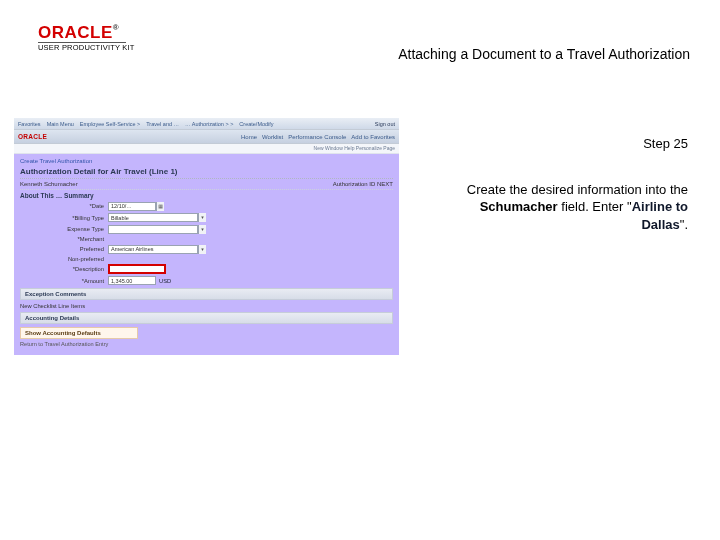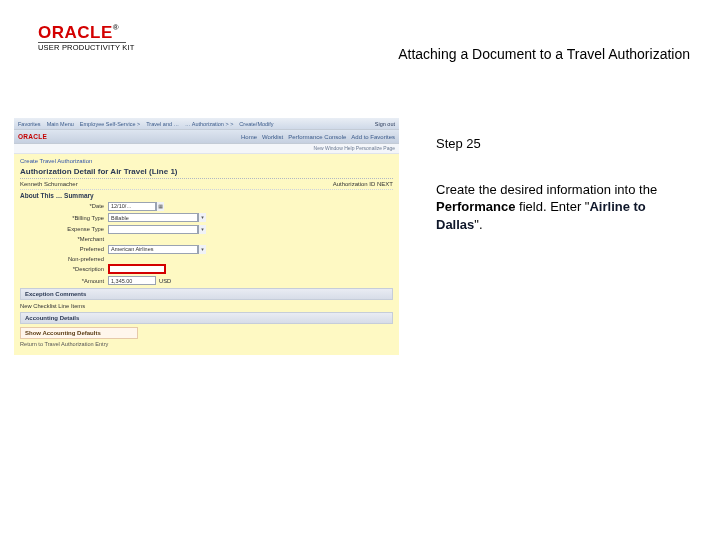--- a/index.html
+++ b/index.html
@@ -54,21 +54,21 @@
     color: #000;
     margin-top: 32px;
   }
 
   
   .mock-app {
     position: absolute;
     top: 118px;
     left: 14px;
     width: 385px;
-    background: #fef9c3;
+    background: #c4b5fd;
   }
   .mock-navbar {
     height: 12px;
     background: linear-gradient(#e9eef5, #cfd9e8);
     font-size: 5.5px;
     color: #3a5a8a;
     padding: 2px 4px;
     display: flex;
     gap: 6px;
     align-items: center;
@@ -185,20 +185,21 @@
 
   
   .right-col {
     position: absolute;
     top: 135px;
     left: 436px;
     width: 252px;
     font-size: 13px;
     line-height: 1.35;
     color: #000;
+    text-align: right;
   }
   .step-label { margin-bottom: 28px; }
   .bold { font-weight: bold; }
   .red-bold { font-weight: bold; color: #0f172a; }
 </style>
 </head>
 <body>
 
 <div class="header">
   <div class="logo-block">
@@ -280,15 +281,15 @@
     </div>
     <div class="section-bar">Accounting Details</div>
     <div class="section-bar soft" style="width:118px">Show Accounting Defaults</div>
     <div class="note-line">Return to Travel Authorization Entry</div>
   </div>
 </div>
 
 <div class="right-col">
   <div class="step-label">Step 25</div>
   <div>
-    <span>Create the desired information into the </span><span class="bold">Performance</span><span> field. Enter "</span><span class="red-bold">Airline to Dallas</span><span>".</span>
+    <span>Create the desired information into the </span><span class="bold">Schumacher</span><span> field. Enter "</span><span class="red-bold">Airline to Dallas</span><span>".</span>
   </div>
 </div>
 
 </body></html>

